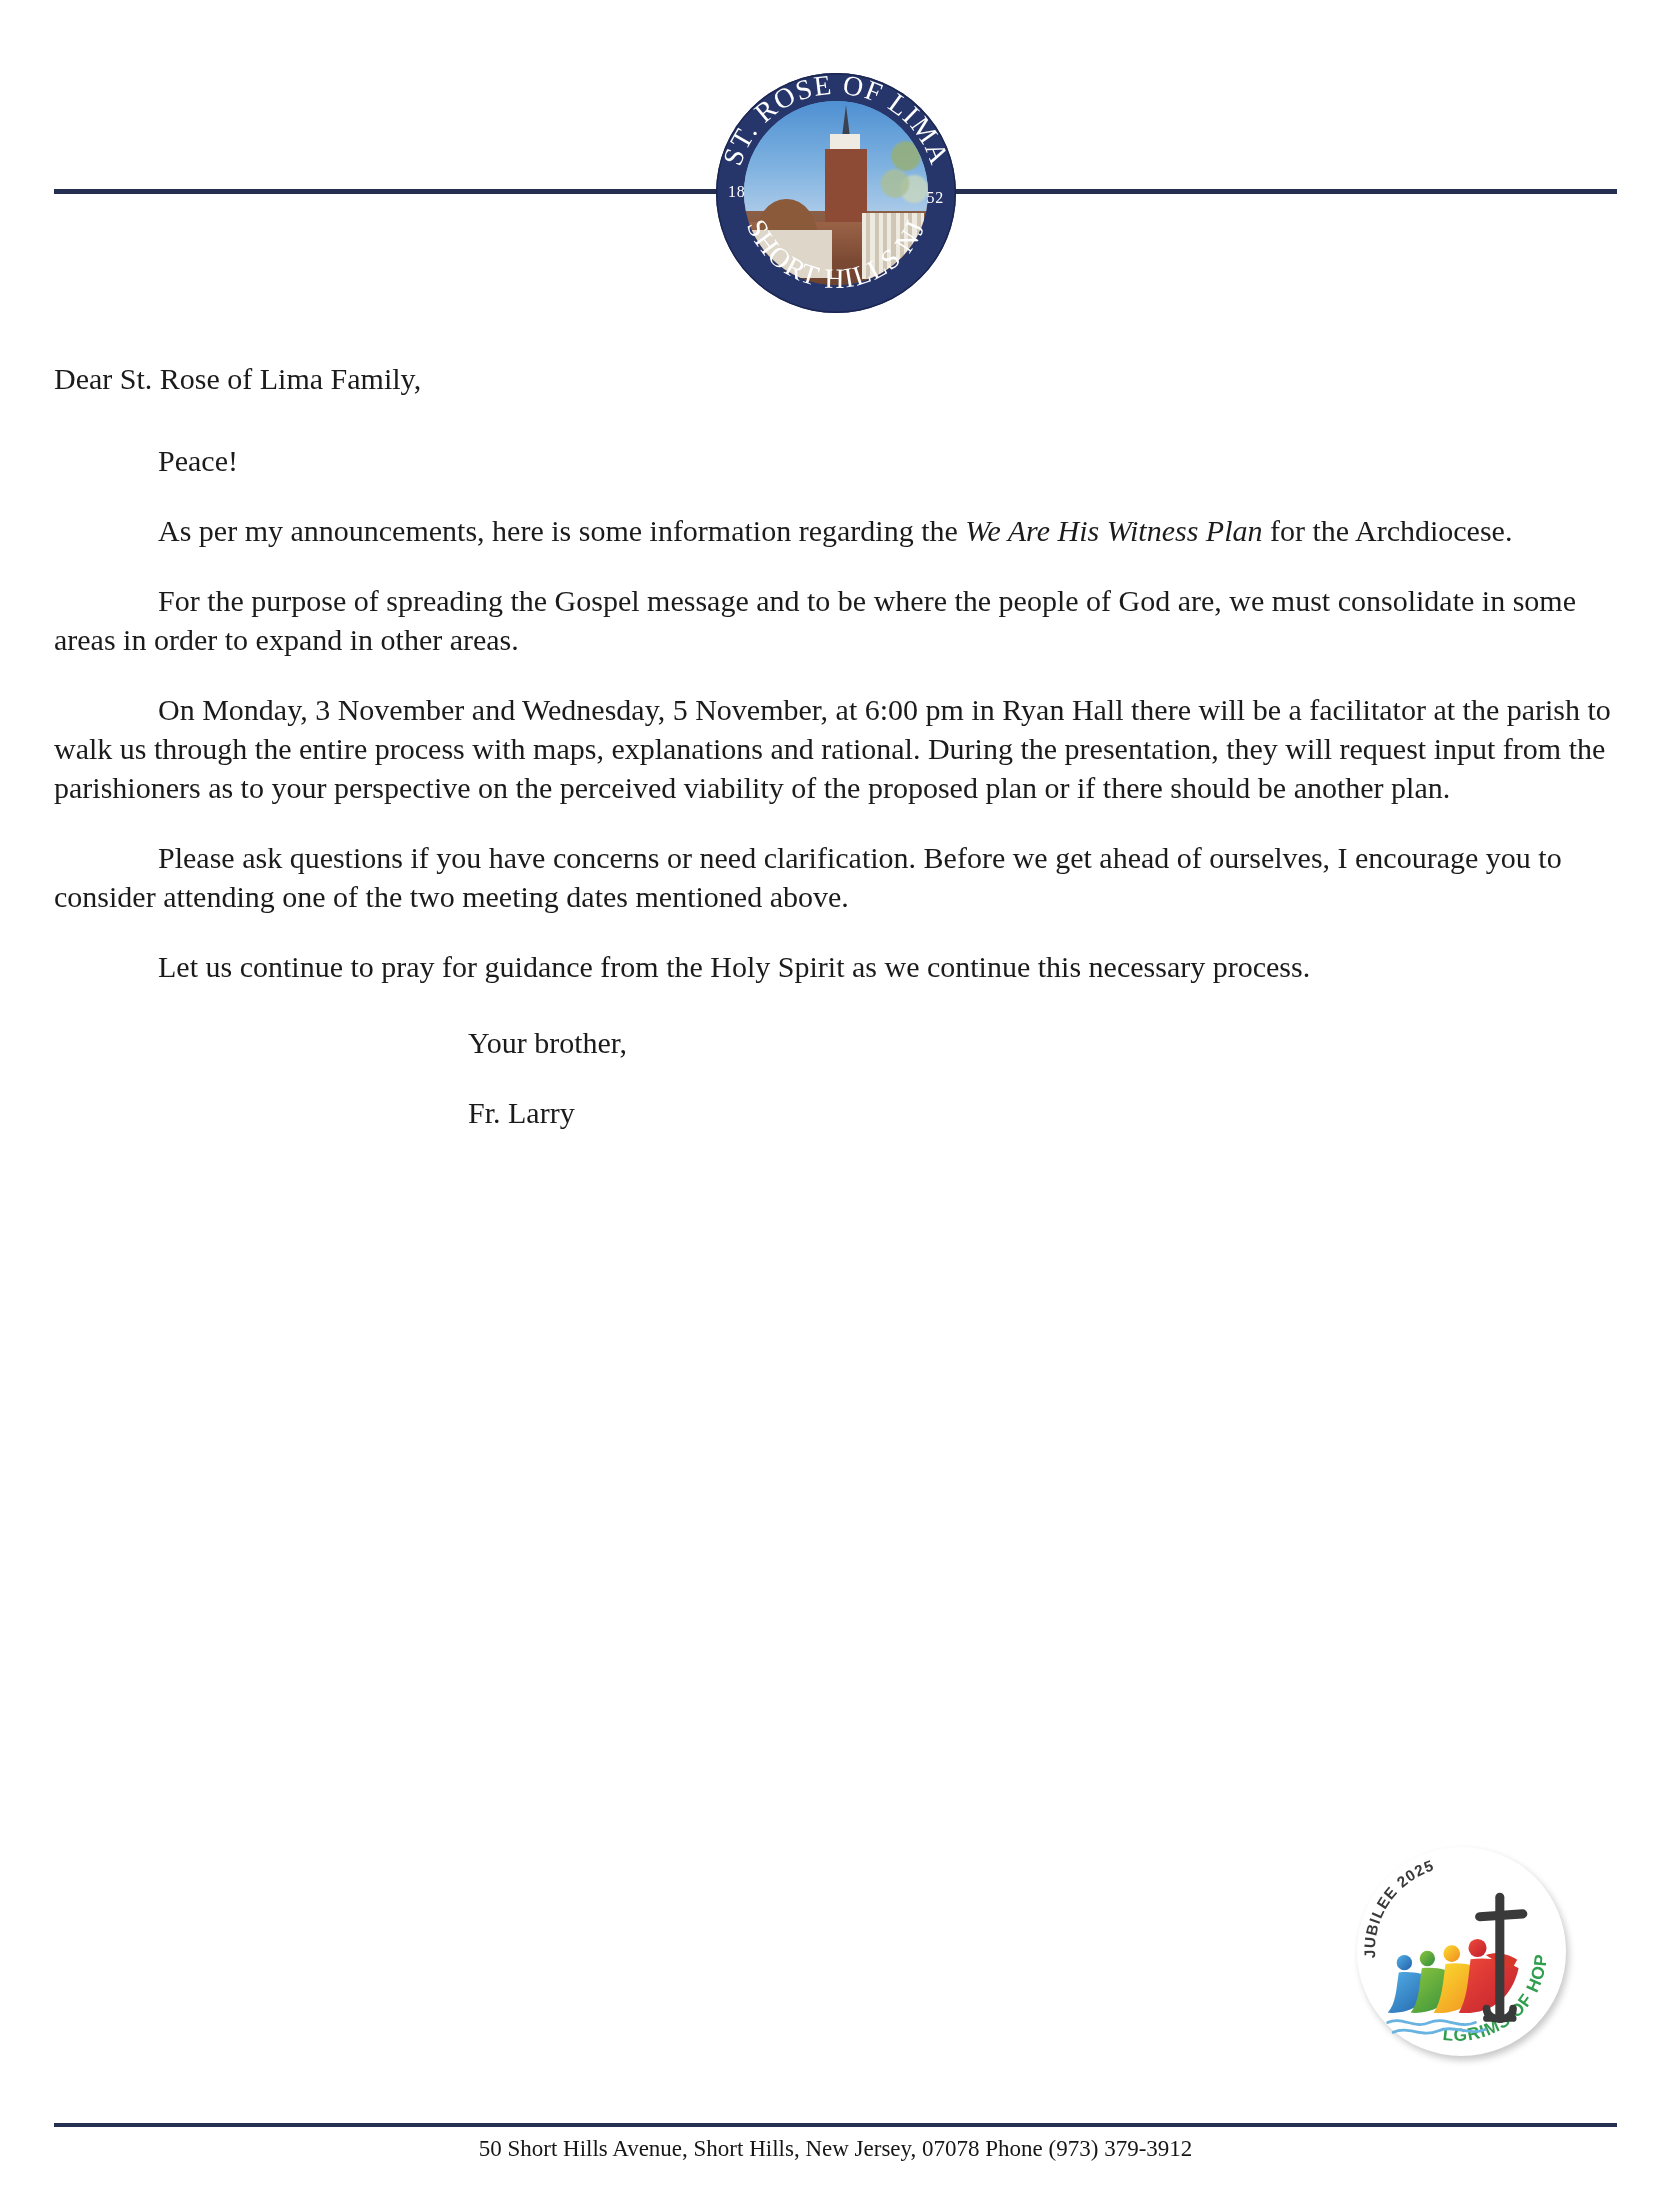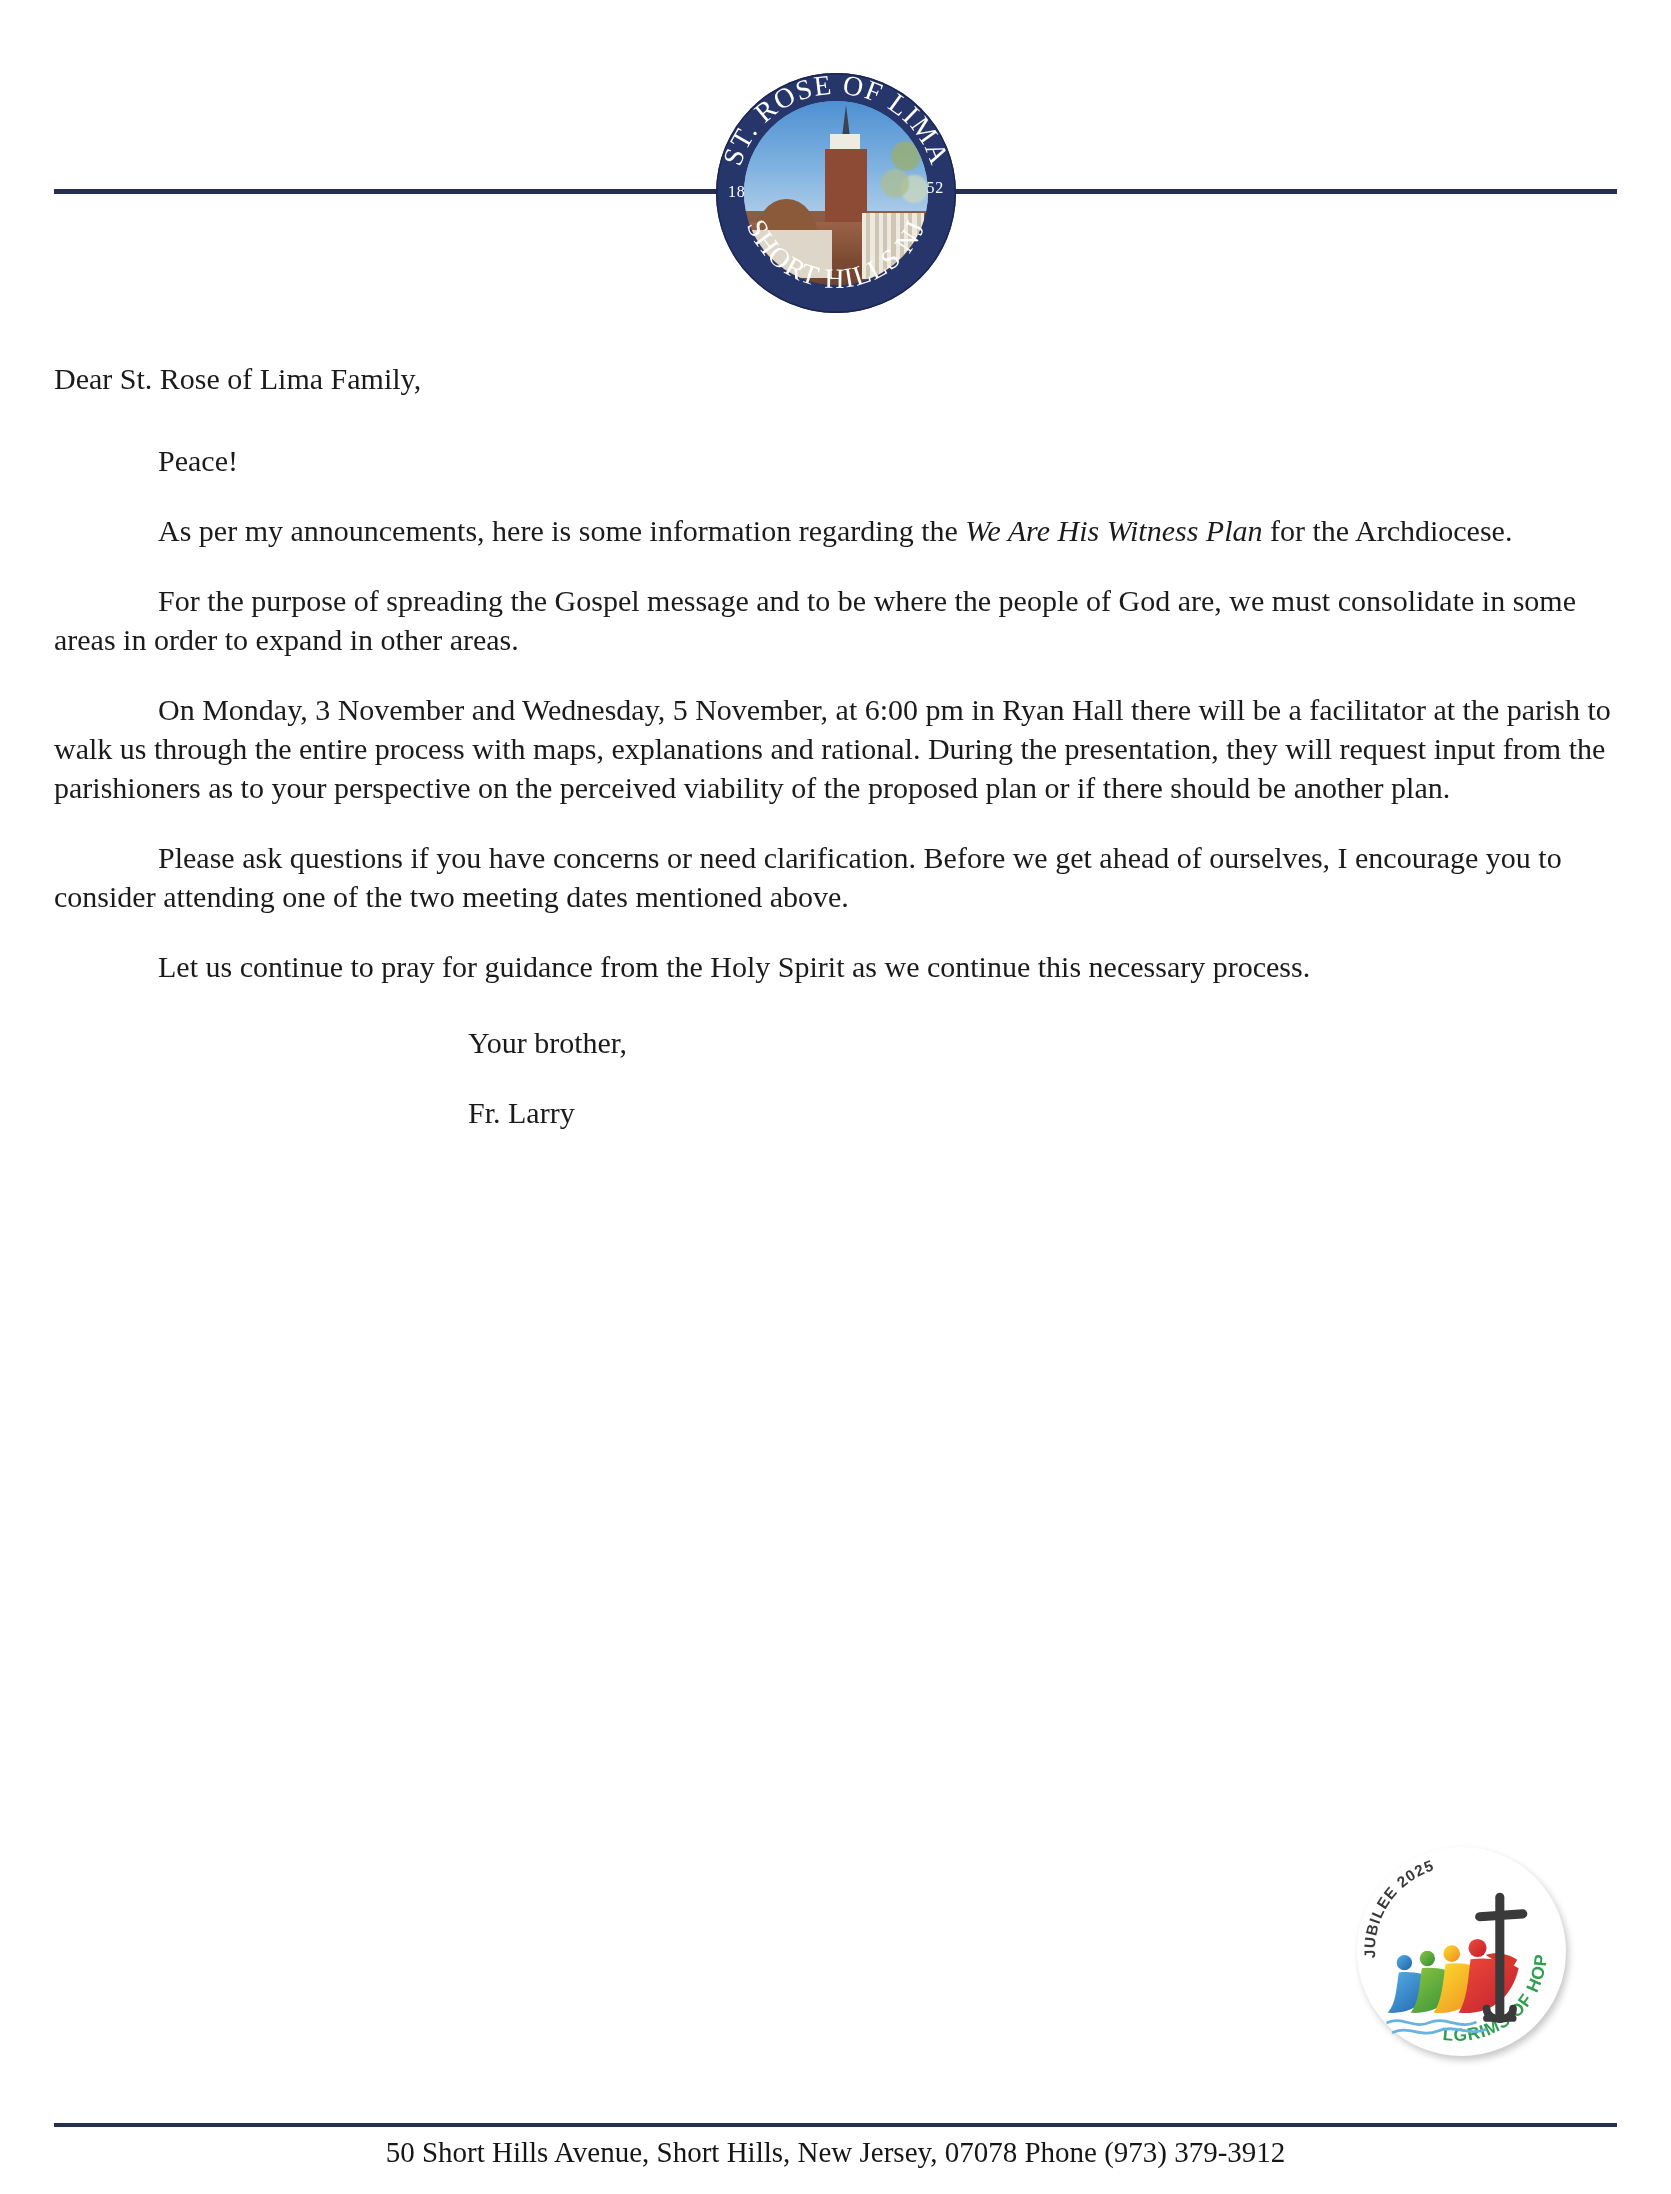--- a/index.html
+++ b/index.html
@@ -98,21 +98,21 @@
     left: 0; top: 0; width: 240px; height: 240px;
   }
   .seal-year {
     position: absolute;
     color: #ffffff;
     font-family: Liberation Serif, serif;
     font-size: 16px;
     letter-spacing: 0.7px;
   }
   .seal-year.left  { left: 12px; top: 110px; }
-  .seal-year.right { right: 12px; top: 106px; }
+  .seal-year.right { right: 12px; top: 116px; }
 
   
   .letter {
     position: absolute;
     left: 54px;
     top: 359px;
     width: 1563px;
     font-size: 30px;
     line-height: 1.30;
     color: #1b1b1b;
@@ -163,21 +163,21 @@
     width: 1563px;
     height: 4.2px;
     background: #242f52;
   }
   .footer-text {
     position: absolute;
     left: 54px;
     top: 2136px;
     width: 1563px;
     text-align: center;
-    font-size: 29px;
+    font-size: 23px;
     color: #161616;
     font-family: "Liberation Serif", "DejaVu Serif", serif;
   }
 </style>
 </head>
 <body>
 
 <div class="page">
 
   <div class="header-rule"></div>

